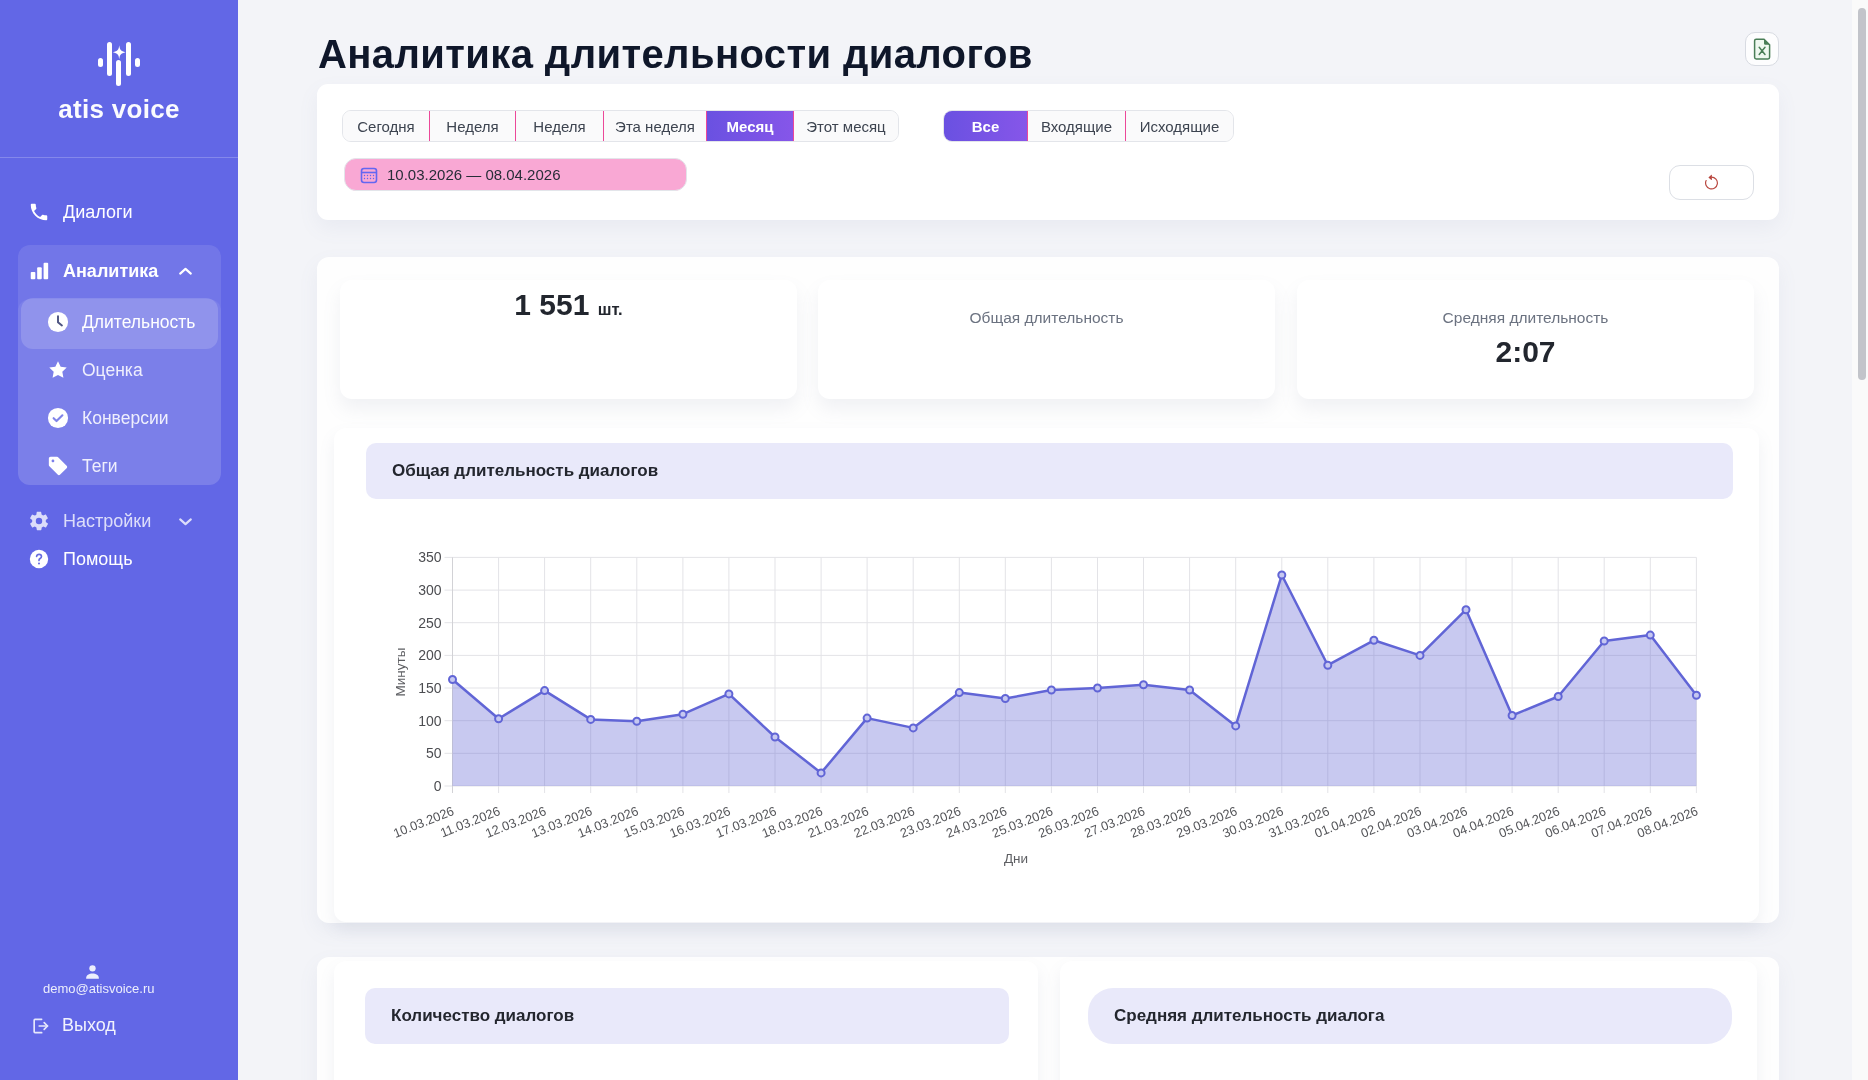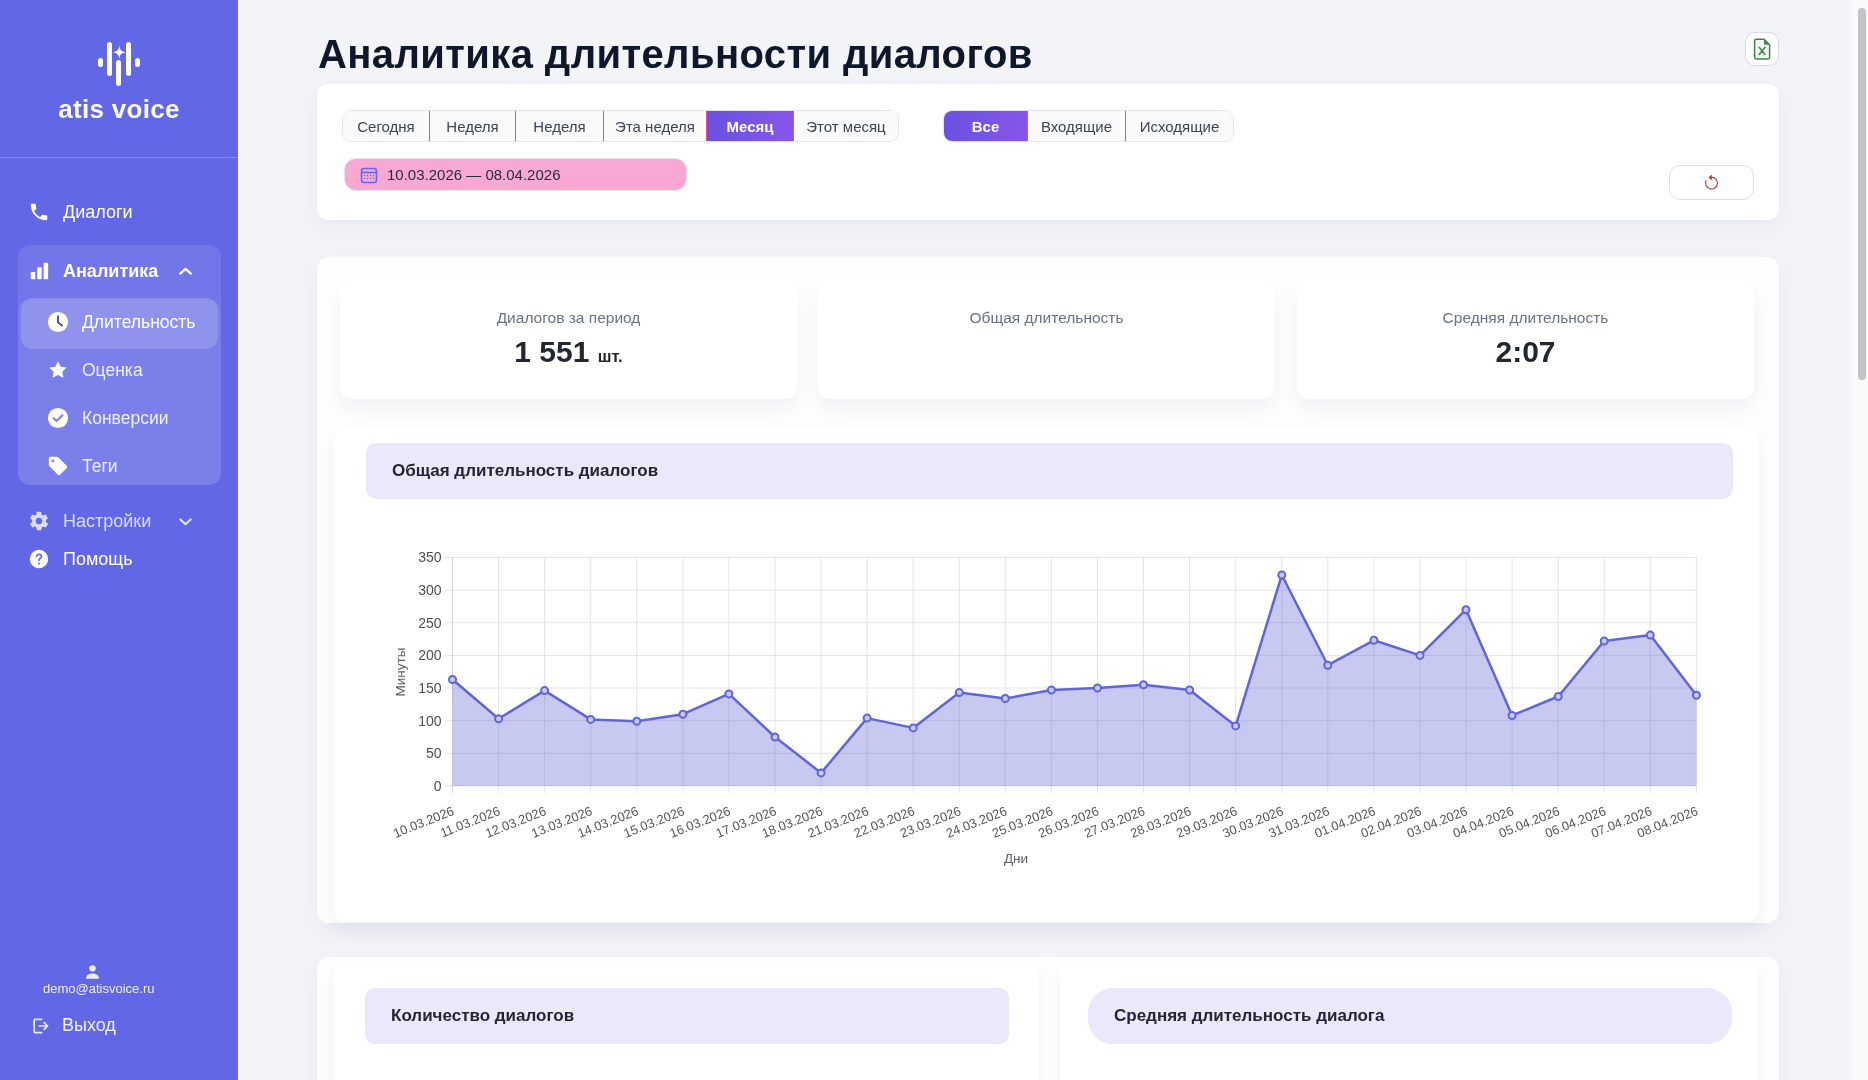--- a/index.html
+++ b/index.html
@@ -190,21 +190,20 @@
 </div>
 <div id="refreshBtn">
   <svg width="17" height="17" viewBox="0 0 16 16" fill="#b8463e">
     <path d="M8 3.5a5 5 0 1 1-4.546 2.914.55.55 0 0 0-1-.46A6.1 6.1 0 1 0 8 2.4z"></path>
     <path d="M8.35 5.2V.9a.28.28 0 0 0-.45-.21L5.3 3.05a.28.28 0 0 0 0 .42l2.6 2.16a.28.28 0 0 0 .45-.21z"></path>
   </svg>
 </div>
 
 <div id="mainCard"></div>
 <div class="statcard" style="left:340px;">
-  <div class="lbl">Диалогов за период</div>
   <div class="val">1 551 <span class="unit">шт.</span></div>
 </div>
 <div class="statcard" style="left:818px;">
   <div class="lbl">Общая длительность</div>
 </div>
 <div class="statcard" style="left:1297px;">
   <div class="lbl">Средняя длительность</div>
   <div class="val">2:07</div>
 </div>
 

